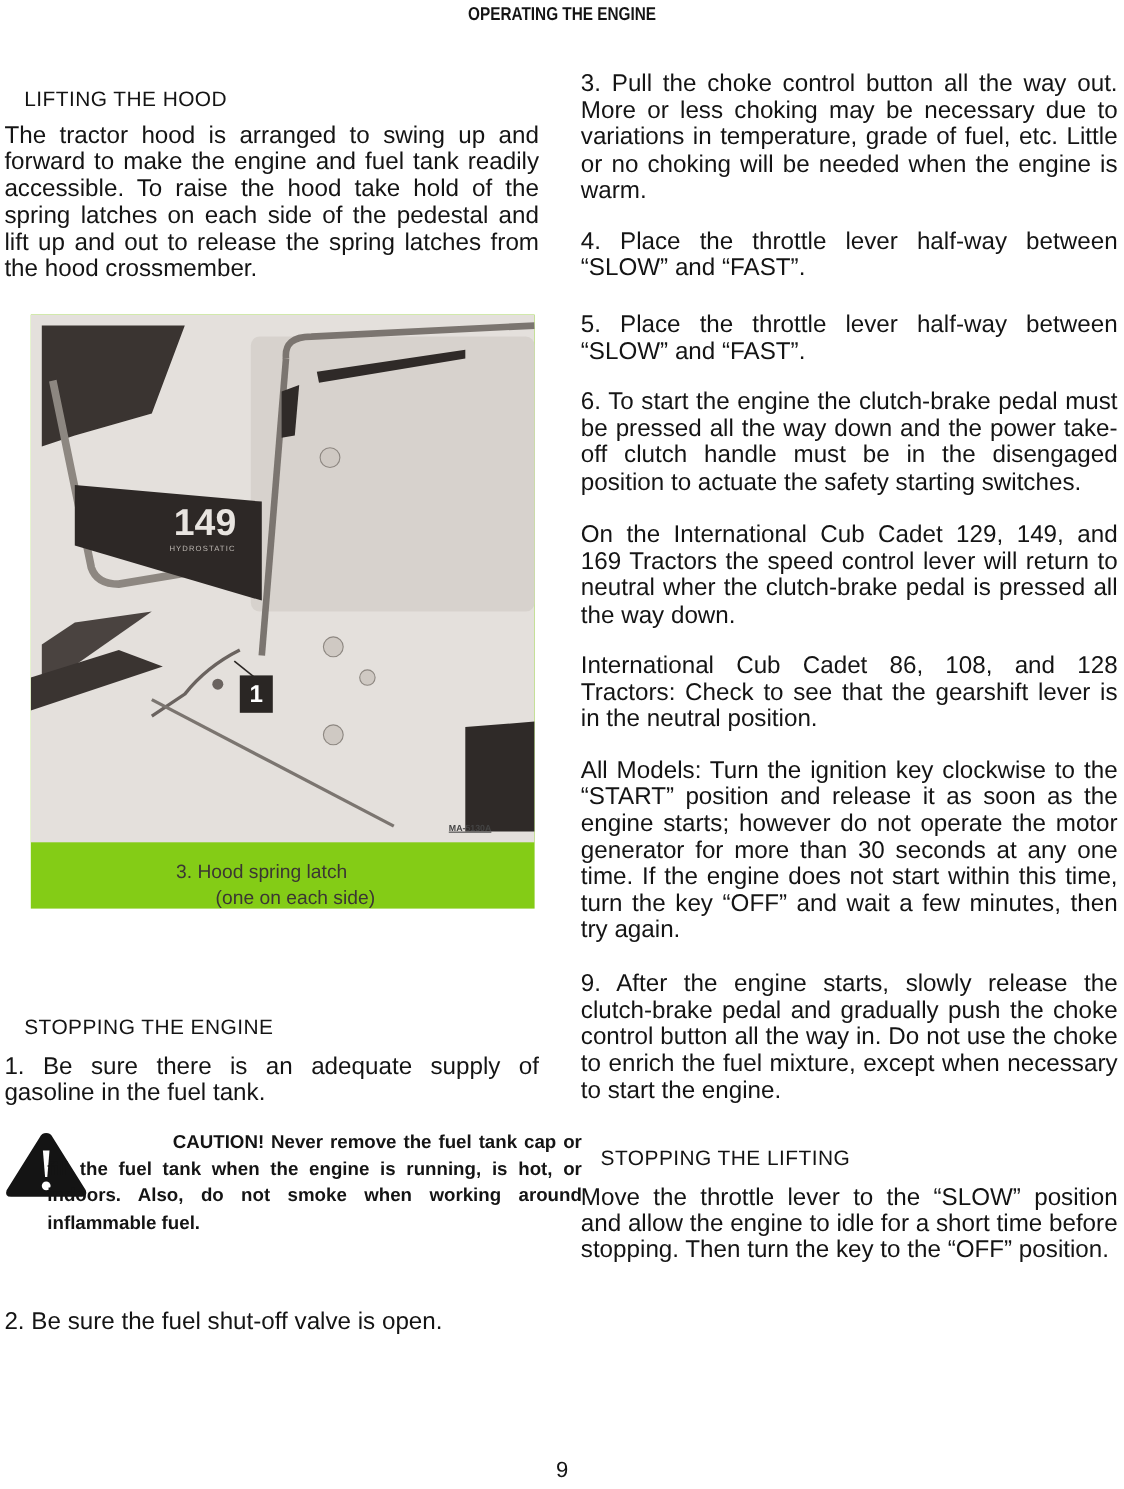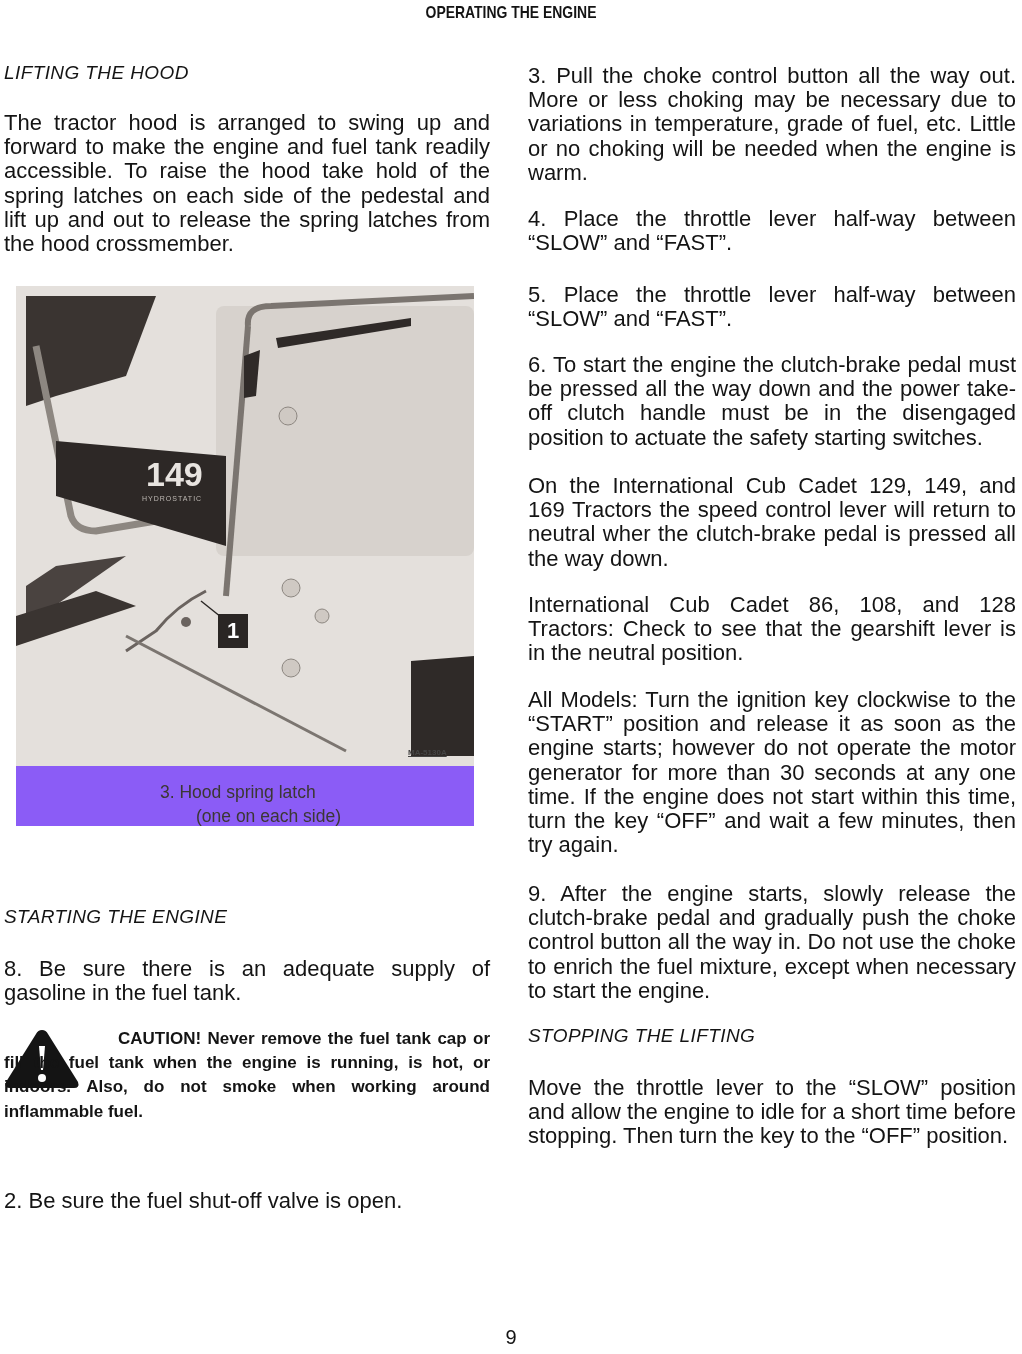--- a/index.html
+++ b/index.html
@@ -6,29 +6,29 @@
   body {
     width: 1022px; height: 1354px; position: relative; overflow: hidden;
     font-family: "Liberation Sans", "DejaVu Sans", sans-serif; color: #141414;
   }
   .page-title {
     position: absolute; top: 3px; left: 0; width: 1022px; text-align: center;
     font-family: "Liberation Sans", sans-serif; font-weight: bold; font-size: 17px;
     letter-spacing: 0px; transform: scaleX(0.82); transform-origin: center;
   }
   .heading {
-    position: absolute; font-size: 19px; font-weight: normal; letter-spacing: 0.4px; margin: 0; font-style: italic;
+    position: absolute; font-size: 19px; font-weight: normal; letter-spacing: 0.4px; margin: 18px;
   }
   .para {
     position: absolute; margin: 0; font-size: 22px; line-height: 24.2px;
     text-align: justify; text-align-last: left;
   }
-  .bold { font-weight: bold; }
+  .bold { font-weight: bold; margin-left: 39px; }
   .figure {
-    position: absolute; left: 16px; top: 286px; width: 458px; height: 540px; background: #8b5cf6;
+    position: absolute; left: 28px; top: 286px; width: 458px; height: 540px; background: #84cc16;
   }
   .caption {
     position: absolute; left: 160px; top: 780px; font-size: 17.5px; line-height: 24px; color: #3b3733;
     font-family: "Liberation Sans", sans-serif;
   }
   .caption .l2 { padding-left: 36px; }
   .fig-id { position: absolute; left: 408px; top: 748px; font-size: 8px; font-weight: bold; color: #444; text-decoration: underline; }
   .callout {
     position: absolute; left: 218px; top: 614px; width: 30px; height: 34px; background: #2a2624;
     color: #fff; font-weight: bold; font-size: 22px; text-align: center; line-height: 34px;
@@ -70,22 +70,22 @@
     <line x1="185" y1="315" x2="210" y2="335" stroke="#2a2624" stroke-width="1.5"></line>
   </svg>
 </div>
 <div class="callout">1</div>
 <div class="fig-id">MA-5130A</div>
 <div class="caption">
   <div>3. Hood spring latch</div>
   <div class="l2">(one on each side)</div>
 </div>
 
-<h2 class="heading" style="left:4px; top:906px;">STARTING THE ENGINE</h2>
-<p class="para" style="left:4px; top:957px; width:486px;">8. Be sure there is an adequate supply of gasoline in the fuel tank.</p>
+<h2 class="heading" style="left:4px; top:906px;">STOPPING THE ENGINE</h2>
+<p class="para" style="left:4px; top:957px; width:486px;">1. Be sure there is an adequate supply of gasoline in the fuel tank.</p>
 
 <svg class="warn-icon" viewBox="0 0 76 62">
   <path d="M38,2 Q42,2 44,6 L74,54 Q76,60 70,60 L6,60 Q0,60 2,54 L32,6 Q34,2 38,2 Z" fill="#141414"></path>
   <path d="M35,18 L41,18 L39,42 L37,42 Z" fill="#ffffff"></path>
   <circle cx="38" cy="50" r="4" fill="#ffffff"></circle>
 </svg>
 <p class="para bold" style="left:4px; top:1027px; width:486px; text-indent:114px; font-size:17px;">CAUTION! Never remove the fuel tank cap or fill the fuel tank when the engine is running, is hot, or indoors. Also, do not smoke when working around inflammable fuel.</p>
 
 <p class="para" style="left:4px; top:1149px; width:486px;margin-top:40px;">2. Be sure the fuel shut-off valve is open.</p>
 

